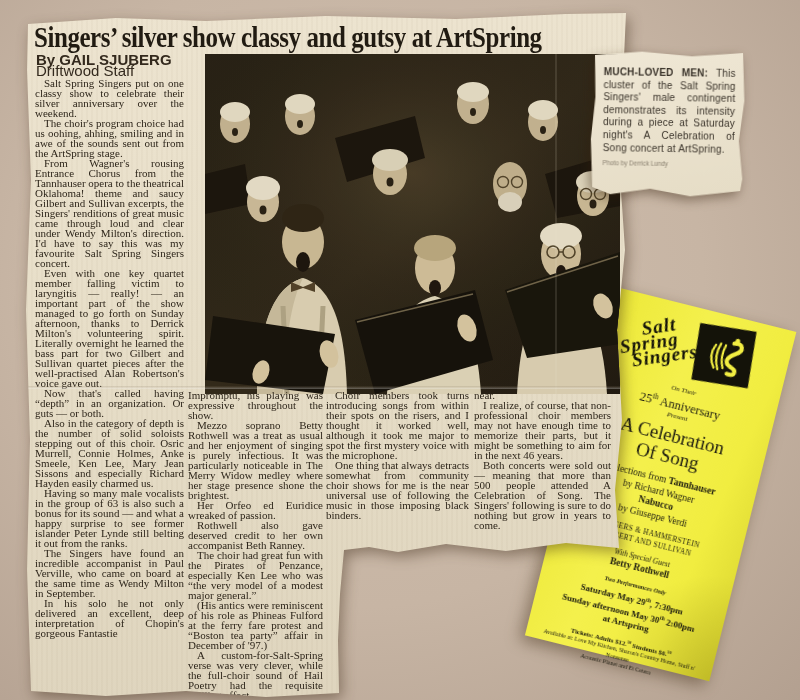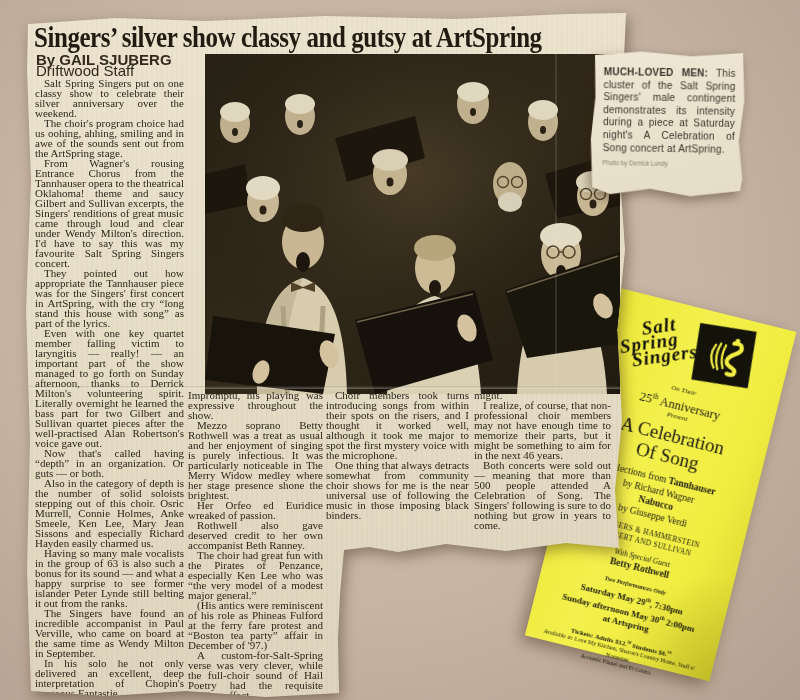--- a/index.html
+++ b/index.html
@@ -247,21 +247,20 @@
           </g>
           <rect x="350" width="2" height="340" fill="#f5ecd8" opacity=".12"></rect>
           <rect width="415" height="340" fill="#8a7550" opacity=".06"></rect>
         </svg>
       </div>
 
       <div class="col col1">
         <p>Salt Spring Singers put on one classy show to celebrate their silver anniversary over the weekend.</p>
         <p>The choir's program choice had us oohing, ahhing, smiling and in awe of the sounds sent out from the ArtSpring stage.</p>
         <p>From Wagner's rousing Entrance Chorus from the Tannhauser opera to the theatrical Oklahoma! theme and saucy Gilbert and Sullivan excerpts, the Singers' renditions of great music came through loud and clear under Wendy Milton's direction. I'd have to say this was my favourite Salt Spring Singers concert.</p>
-        <p>They pointed out how appropriate the Tannhauser piece was for the Singers' first concert in ArtSpring, with the cry “long stand this house with song” as part of the lyrics.</p>
         <p>Even with one key quartet member falling victim to laryngitis — really! — an important part of the show managed to go forth on Sunday afternoon, thanks to Derrick Milton's volunteering spirit. Literally overnight he learned the bass part for two Gilbert and Sullivan quartet pieces after the well-practised Alan Robertson's voice gave out.</p>
         <p>Now that's called having “depth” in an organization. Or guts — or both.</p>
         <p>Also in the category of depth is the number of solid soloists stepping out of this choir. Osric Murrell, Connie Holmes, Anke Smeele, Ken Lee, Mary Jean Sissons and especially Richard Hayden easily charmed us.</p>
         <p>Having so many male vocalists in the group of 63 is also such a bonus for its sound — and what a happy surprise to see former islander Peter Lynde still belting it out from the ranks.</p>
         <p>The Singers have found an incredible accompanist in Paul Verville, who came on board at the same time as Wendy Milton in September.</p>
         <p>In his solo he not only delivered an excellent, deep interpretation of Chopin's gorgeous Fantastie</p>
       </div>
       <div class="col col2">
         <p class="noindent">Impromptu, his playing was expressive throughout the show.</p>
         <p>Mezzo soprano Betty Rothwell was a treat as usual and her enjoyment of singing is purely infectious. It was particularly noticeable in The Merry Widow medley where her stage presence shone the brightest.</p>
@@ -269,21 +268,21 @@
         <p>Rothwell also gave deserved credit to her own accompanist Beth Ranney.</p>
         <p>The choir had great fun with the Pirates of Penzance, especially Ken Lee who was “the very model of a modest major general.”</p>
         <p>(His antics were reminiscent of his role as Phineas Fulford at the ferry fare protest and “Boston tea party” affair in December of '97.)</p>
         <p>A custom-for-Salt-Spring verse was very clever, while the full-choir sound of Hail Poetry had the requisite chilling effect.</p>
       </div>
       <div class="col col3">
         <p>Choir members took turns introducing songs from within their spots on the risers, and I thought it worked well, although it took me major to spot the first mystery voice with the microphone.</p>
         <p>One thing that always detracts somewhat from community choir shows for me is the near universal use of following the music in those imposing black binders.</p>
       </div>
       <div class="col col4">
-        <p class="noindent">might.</p>
+        <p class="noindent">near.</p>
         <p>I realize, of course, that non-professional choir members may not have enough time to memorize their parts, but it might be something to aim for in the next 46 years.</p>
         <p>Both concerts were sold out — meaning that more than 500 people attended A Celebration of Song. The Singers' following is sure to do nothing but grow in years to come.</p>
       </div>
 
       <div class="crease"></div>
     </div>
   </div>
 
   <div class="scrap-wrap">
     <div class="scrap">

